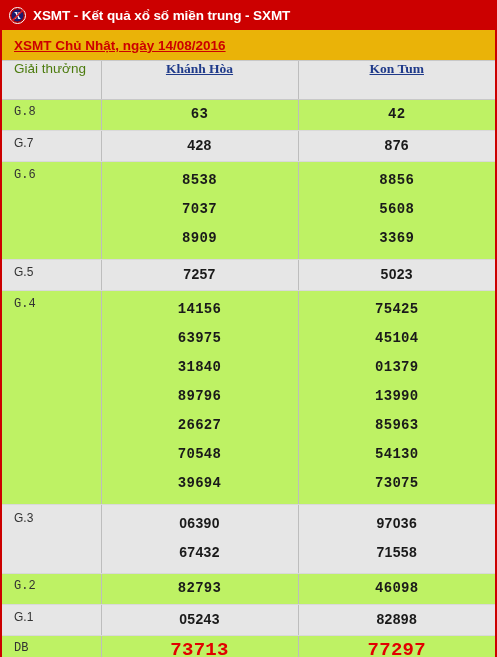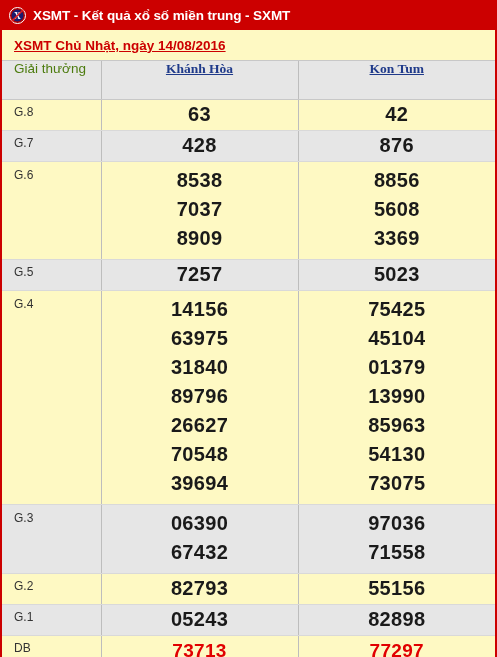--- a/index.html
+++ b/index.html
@@ -57,21 +57,21 @@
     background: #ffffff;
   }
 
   
   .subtitle-row {
     height: 30px;
     display: flex;
     align-items: center;
     padding-left: 12px;
     box-sizing: border-box;
-    background: #fef9c3;
+    background: #eab308;
   }
   .subtitle-link {
     color: #cc0000;
     font-size: 13.5px;
     font-weight: bold;
     text-decoration: underline;
     white-space: nowrap;
     cursor: pointer;
   }
 
@@ -114,38 +114,38 @@
     text-decoration: underline;
     white-space: nowrap;
     cursor: pointer;
   }
 
   
   tr.row td {
     border-bottom: 1px solid #d9d9d9;
   }
   tr.row.alt td { background: #e6e6e6; }
-  tr.row.plain td { background: #fef9c3; }
+  tr.row.plain td { background: #bef264; font-family: Liberation Mono, monospace; }
   tr.row td.sep { border-left: 1px solid #bdbdbd; }
 
   .prize-label {
     font-size: 12px;
     color: #333333;
     padding: 6px 0 0 12px;
     line-height: 15px;
     white-space: nowrap;
   }
 
   .nums {
     text-align: center;
     padding: 4px 0 6px 0;
   }
   .nums .n {
     display: block;
-    font-size: 20px;
+    font-size: 14px;
     font-weight: bold;
     color: #1a1a1a;
     line-height: 29px;
     letter-spacing: 0.3px;
   }
   tr.db .nums .n {
     color: #e10000;
     font-size: 19px;
     line-height: 27px;
   }
@@ -308,21 +308,21 @@
             <td>
               <div class="prize-label">G.2</div>
             </td>
             <td class="sep">
               <div class="nums">
                 <span class="n">82793</span>
               </div>
             </td>
             <td class="sep">
               <div class="nums">
-                <span class="n">55156</span>
+                <span class="n">46098</span>
               </div>
             </td>
           </tr>
           <tr class="row alt compact">
             <td>
               <div class="prize-label">G.1</div>
             </td>
             <td class="sep">
               <div class="nums">
                 <span class="n">05243</span>

